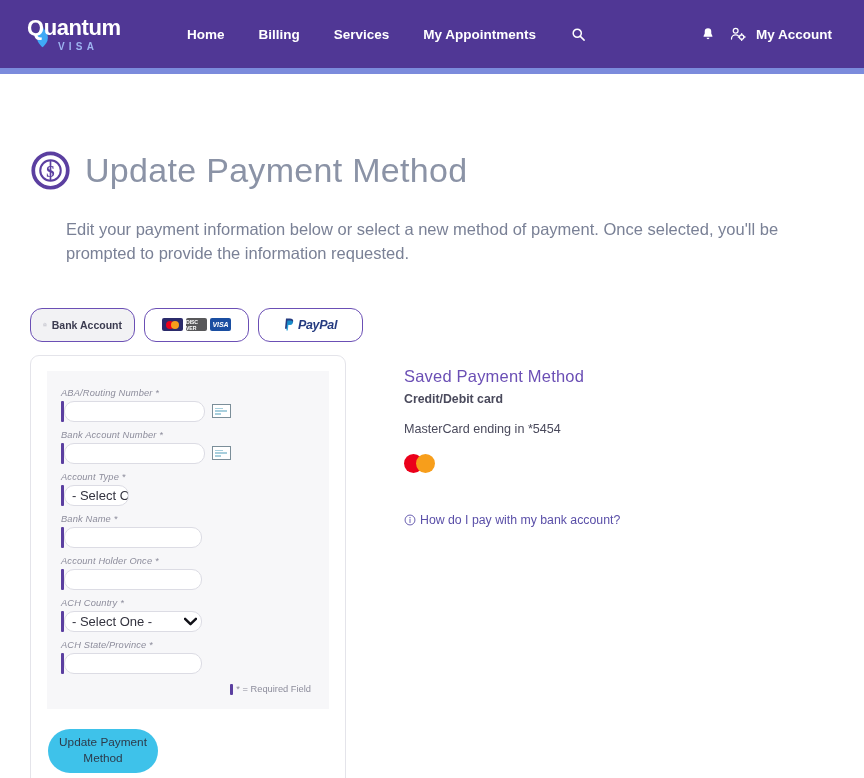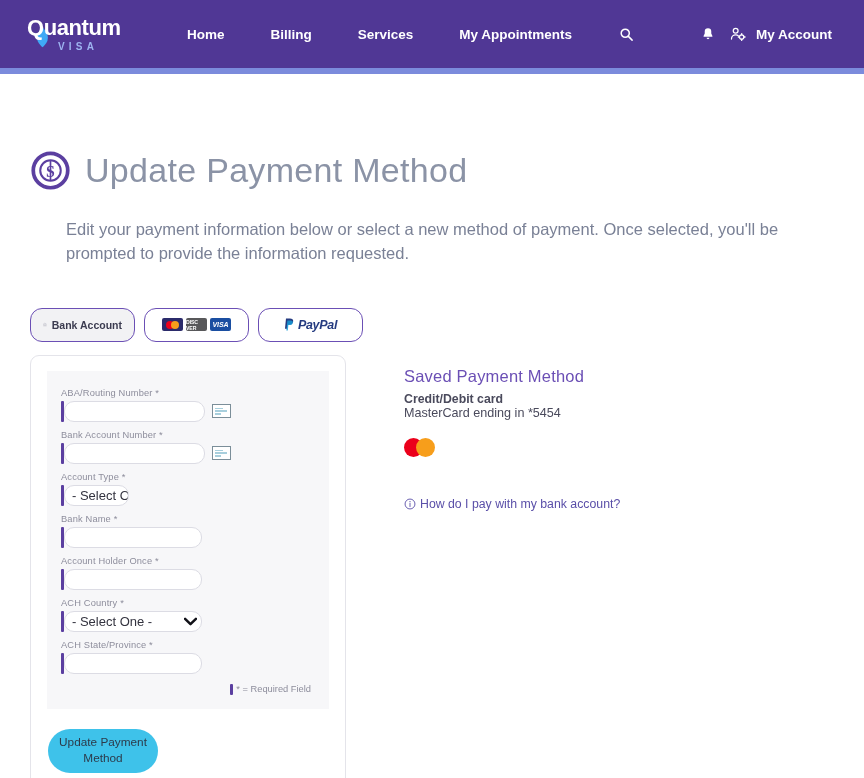--- a/index.html
+++ b/index.html
@@ -62,21 +62,21 @@
     font-weight: bold;
     letter-spacing: 4.2px;
     color: #9db4f0;
     z-index: 2;
   }
 
   .nav-links {
     display: flex;
     align-items: center;
     margin-left: 31px;
-    gap: 12px;
+    gap: 0px;
   }
   .nav-link {
     color: #ffffff;
     font-size: 13.5px;
     font-weight: bold;
     padding: 6px 17px;
     cursor: pointer;
     white-space: nowrap;
   }
   .nav-search {
@@ -235,20 +235,21 @@
   }
 
   .field {
     margin-bottom: 8px;
   }
   .field-label {
     font-size: 9.3px;
     color: #8d8d9c;
     margin-bottom: 3px;
     letter-spacing: 0.15px;
+    font-style: italic;
   }
   .field-row {
     display: flex;
     align-items: center;
     gap: 7px;
   }
   .input-wrap {
     display: flex;
     align-items: stretch;
   }
@@ -362,21 +363,21 @@
   }
   .saved-sub {
     font-size: 12.3px;
     color: #4a4a5c;
     margin-top: 6px;
     font-weight: bold;
   }
   .saved-card-line {
     font-size: 12.6px;
     color: #4a4a5c;
-    margin-top: 0;
+    margin-top: 16px;
   }
   .saved-mc-logo {
     margin-top: 18px;
     display: flex;
     align-items: center;
   }
   .saved-mc-logo i { display:block; width: 19px; height: 19px; border-radius: 50%; }
   .saved-mc-logo i:first-child { background: #eb001b; }
   .saved-mc-logo i:last-child { background: #f79e1b; margin-left: -7px; }
 

